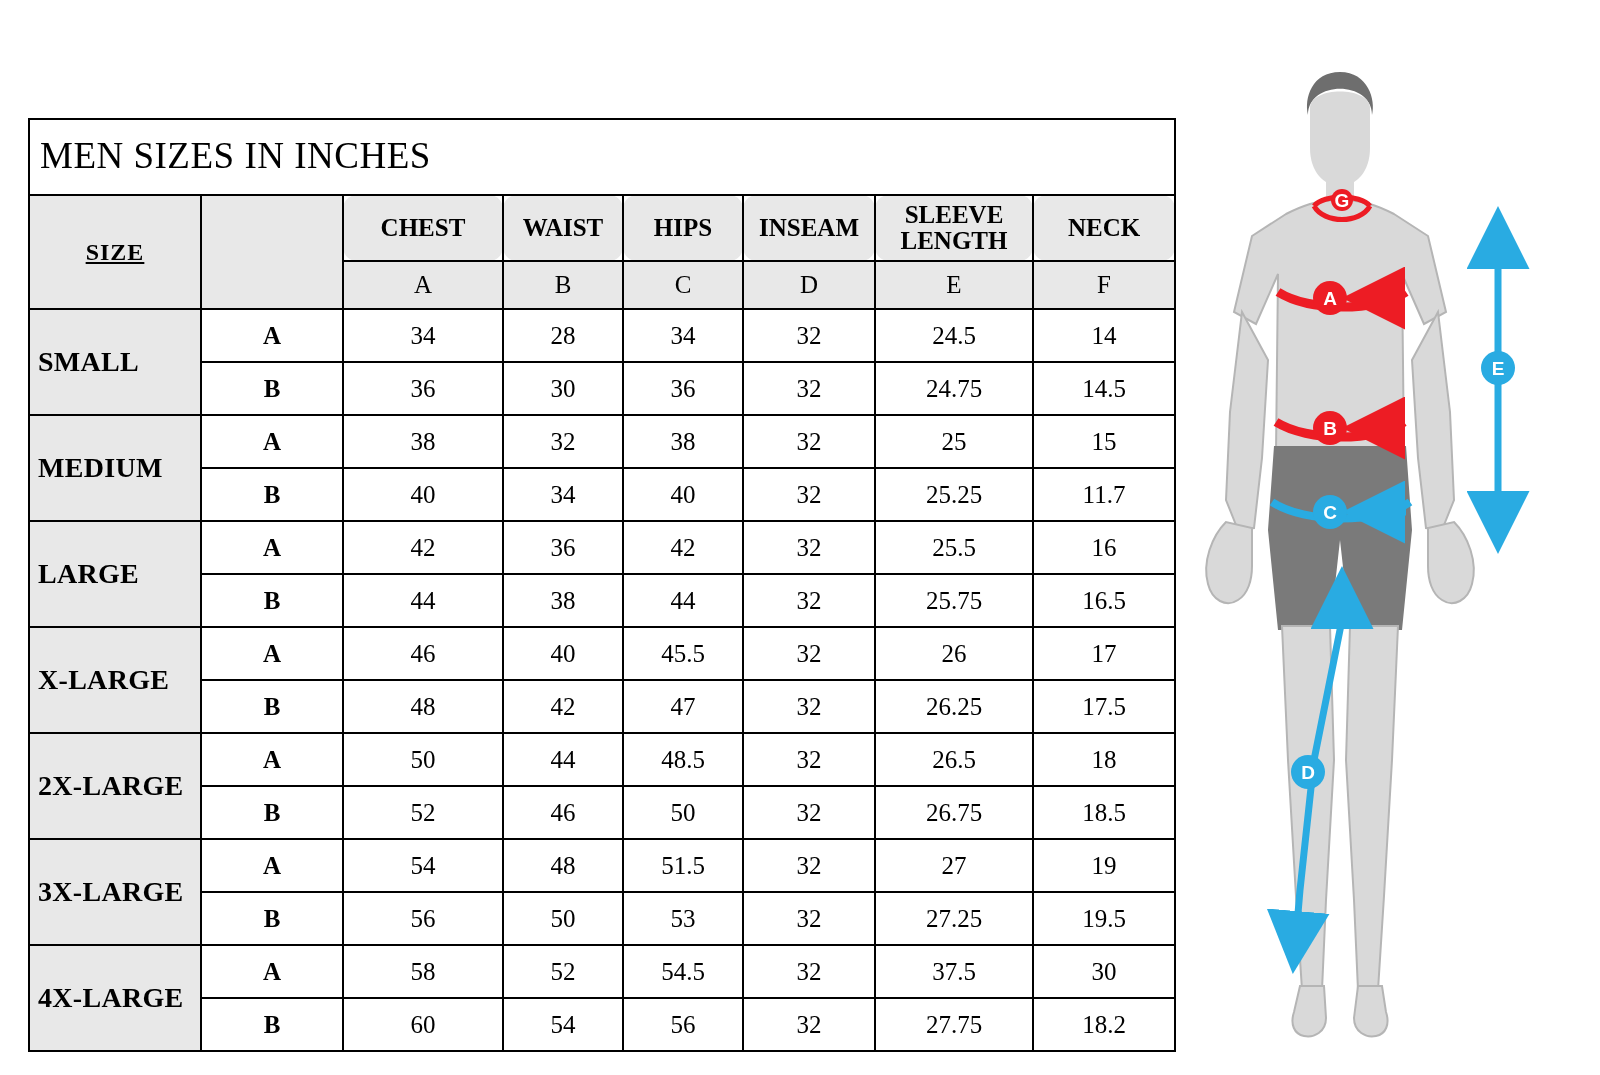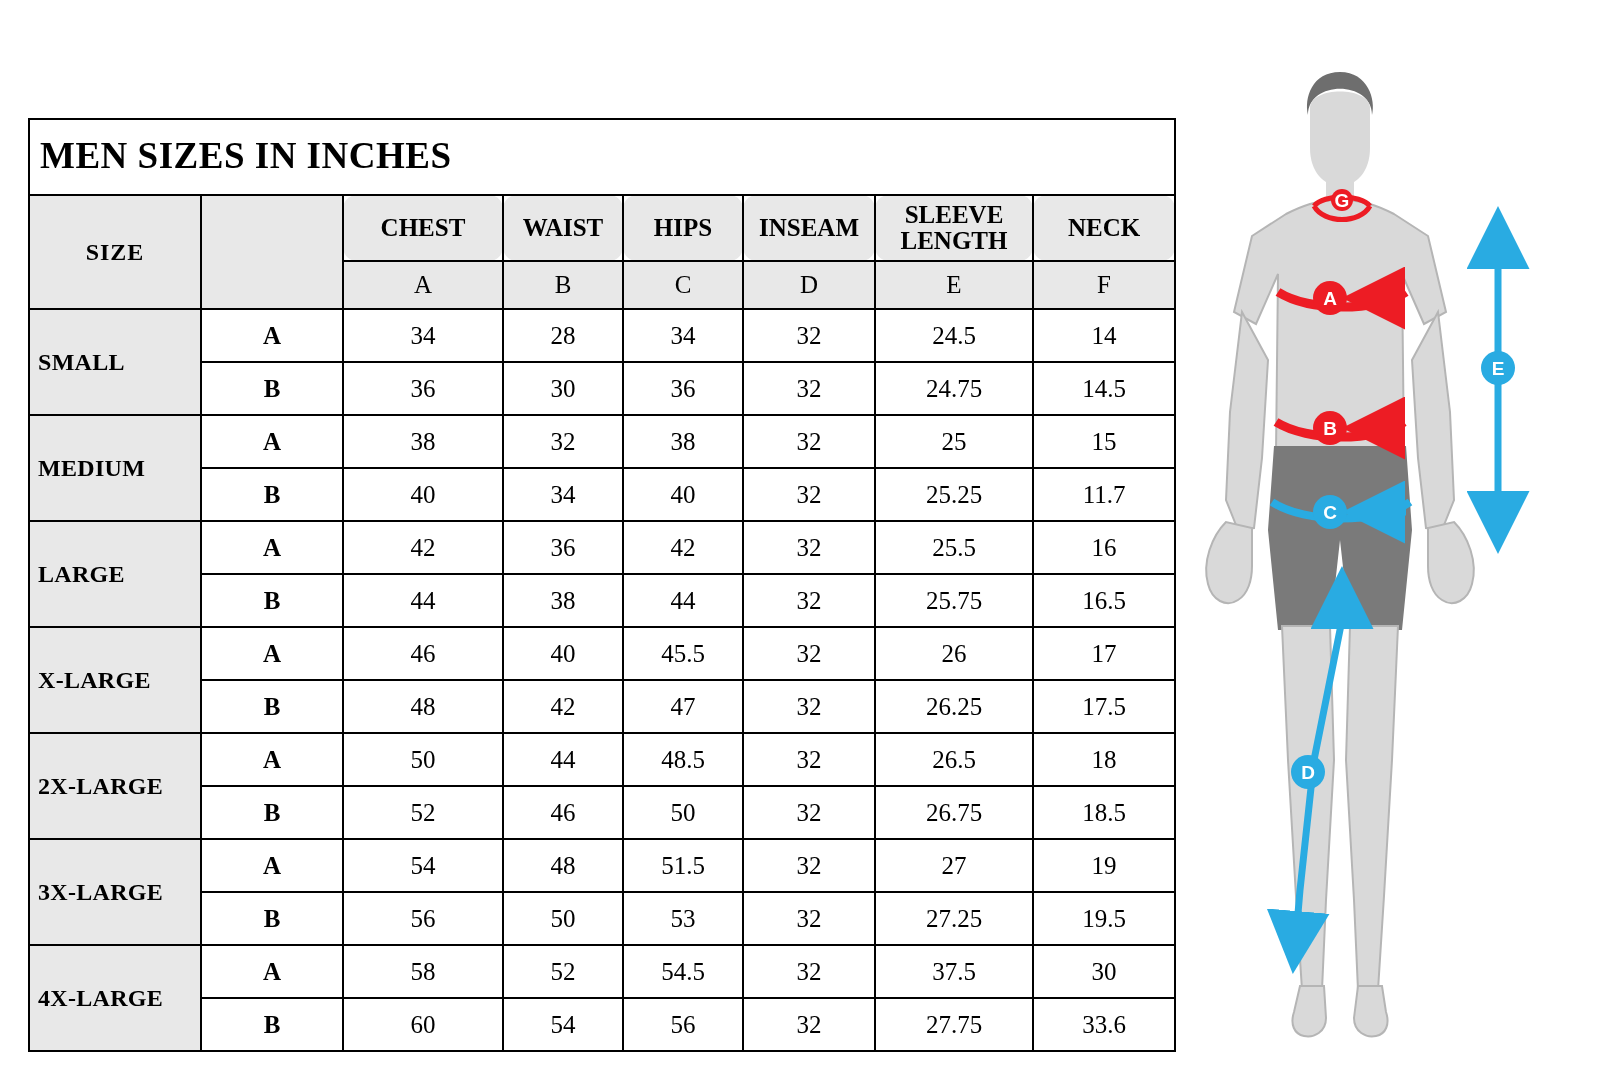--- a/index.html
+++ b/index.html
@@ -35,51 +35,52 @@
   }
   table.size-table td, table.size-table th {
     border: 2px solid #000;
     text-align: center;
     vertical-align: middle;
     font-family: "Liberation Serif", serif;
     background: #ffffff;
   }
   .title-cell {
     text-align: left !important;
-    font-weight: bold;
+    font-weight: normal;
     font-size: 37px;
     padding: 6px 10px 10px 10px;
     letter-spacing: 0.5px;
     height: 58px;
     background: #ffffff !important;
   }
   .hdr {
     background: #e8e8e8 !important;
     font-weight: bold;
     font-size: 25px;
     height: 62px;
     line-height: 1.05;
     border-radius: 14px;
   }
   .hdr-size {
     background: #e8e8e8 !important;
     font-weight: bold;
     font-size: 24px;
     letter-spacing: 1px;
+    text-decoration: underline;
   }
   .hdr-letter {
     background: #e8e8e8 !important;
     font-size: 25px;
     height: 44px;
     font-weight: normal;
   }
   .size-name {
     background: #e8e8e8 !important;
     font-weight: bold;
-    font-size: 24px;
+    font-size: 28px;
     text-align: left !important;
     padding-left: 8px;
     letter-spacing: 0.3px;
     margin-left: 12px;
   }
   .ab {
     font-weight: bold;
     font-size: 25px;
     height: 49px;
   }
@@ -287,21 +288,21 @@
           <td class="val">37.5</td>
           <td class="val">30</td>
         </tr>
         <tr>
           <td class="ab">B</td>
           <td class="val">60</td>
           <td class="val">54</td>
           <td class="val">56</td>
           <td class="val">32</td>
           <td class="val">27.75</td>
-          <td class="val">33.6</td>
+          <td class="val">18.2</td>
         </tr>
       </tbody>
     </table>
   </div>
 
   <div class="figure">
     <svg width="400" height="1000" viewBox="0 0 400 1000" xmlns="http://www.w3.org/2000/svg">
 
       <g>
 

